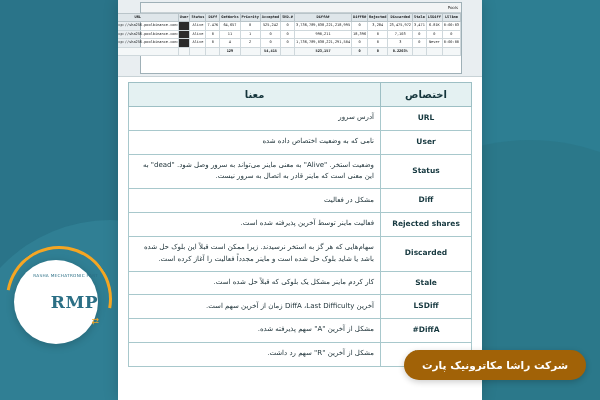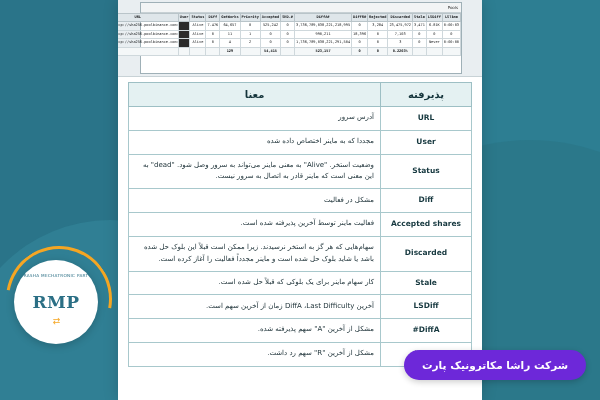--- a/index.html
+++ b/index.html
@@ -178,21 +178,21 @@
     position: absolute;
     left: 14px;
     bottom: 56px;
     width: 84px;
     height: 84px;
     border-radius: 50%;
     background: #ffffff;
     box-shadow: 0 2px 8px rgba(0,0,0,.2);
     display: flex;
     align-items: center;
-    justify-content: center;
+    justify-content: flex-start;
   }
   .logo-ring {
     position: absolute;
     left: 6px;
     bottom: 48px;
     width: 100px;
     height: 100px;
     border-radius: 50%;
     border: 3px solid #f5a623;
     border-left-color: transparent;
@@ -223,21 +223,21 @@
   }
 
   
   .brand-pill {
     position: absolute;
     right: 14px;
     bottom: 20px;
     height: 30px;
     padding: 0 18px;
     border-radius: 15px;
-    background: #6d28d9;
+    background: #a16207;
     color: #ffffff;
     font-size: 10.5px;
     font-weight: bold;
     display: flex;
     align-items: center;
     justify-content: center;
     box-shadow: 0 2px 6px rgba(0,0,0,.2);
     direction: rtl;
   }
 </style>
@@ -351,52 +351,52 @@
           </tr>
         </tbody>
       </table>
     </div>
   </div>
 
   <div class="glossary-wrap">
     <table class="glossary">
       <thead>
         <tr>
-          <th class="col-term">پذیرفته</th>
+          <th class="col-term">اختصاص</th>
           <th>معنا</th>
         </tr>
       </thead>
       <tbody>
         <tr>
           <td class="term">URL</td>
           <td class="desc">آدرس سرور</td>
         </tr>
         <tr>
           <td class="term">User</td>
-          <td class="desc">مجددا که به ماینر اختصاص داده شده</td>
+          <td class="desc">نامی که به وضعیت اختصاص داده شده</td>
         </tr>
         <tr>
           <td class="term">Status</td>
           <td class="desc">وضعیت استخر. "Alive" به معنی ماینر می‌تواند به سرور وصل شود. "dead" به این معنی است که ماینر قادر به اتصال به سرور نیست.</td>
         </tr>
         <tr>
           <td class="term">Diff</td>
           <td class="desc">مشکل در فعالیت</td>
         </tr>
         <tr>
-          <td class="term">Accepted shares</td>
+          <td class="term">Rejected shares</td>
           <td class="desc">فعالیت ماینر توسط آخرین پذیرفته شده است.</td>
         </tr>
         <tr>
           <td class="term">Discarded</td>
           <td class="desc">سهام‌هایی که هر گز به استخر نرسیدند. زیرا ممکن است قبلاً این بلوک حل شده باشد یا شاید بلوک حل شده است و ماینر مجدداً فعالیت را آغاز کرده است.</td>
         </tr>
         <tr>
           <td class="term">Stale</td>
-          <td class="desc">کار سهام ماینر برای یک بلوکی که قبلاً حل شده است.</td>
+          <td class="desc">کار کردم ماینر مشکل یک بلوکی که قبلاً حل شده است.</td>
         </tr>
         <tr>
           <td class="term">LSDiff</td>
           <td class="desc">آخرین DiffA ،Last Difficulty زمان از آخرین سهم است.</td>
         </tr>
         <tr>
           <td class="term">DiffA#</td>
           <td class="desc">مشکل از آخرین "A" سهم پذیرفته شده.</td>
         </tr>
         <tr>

